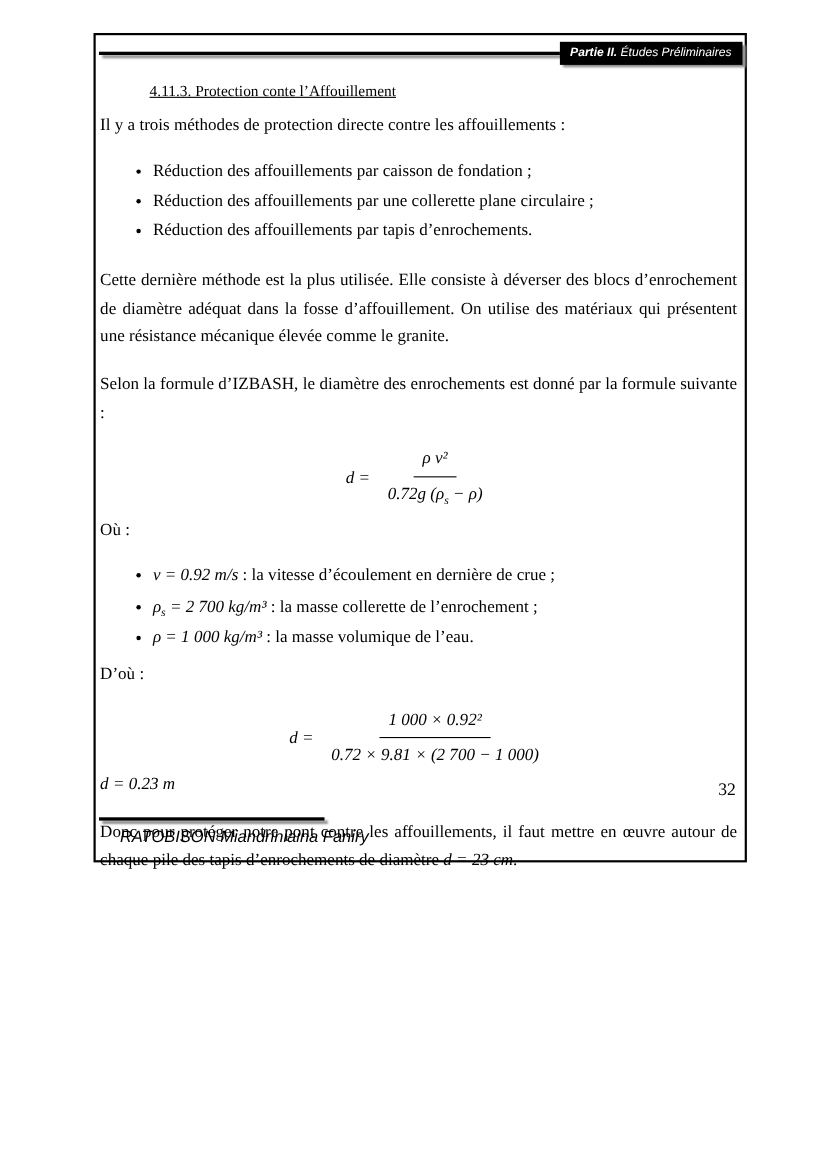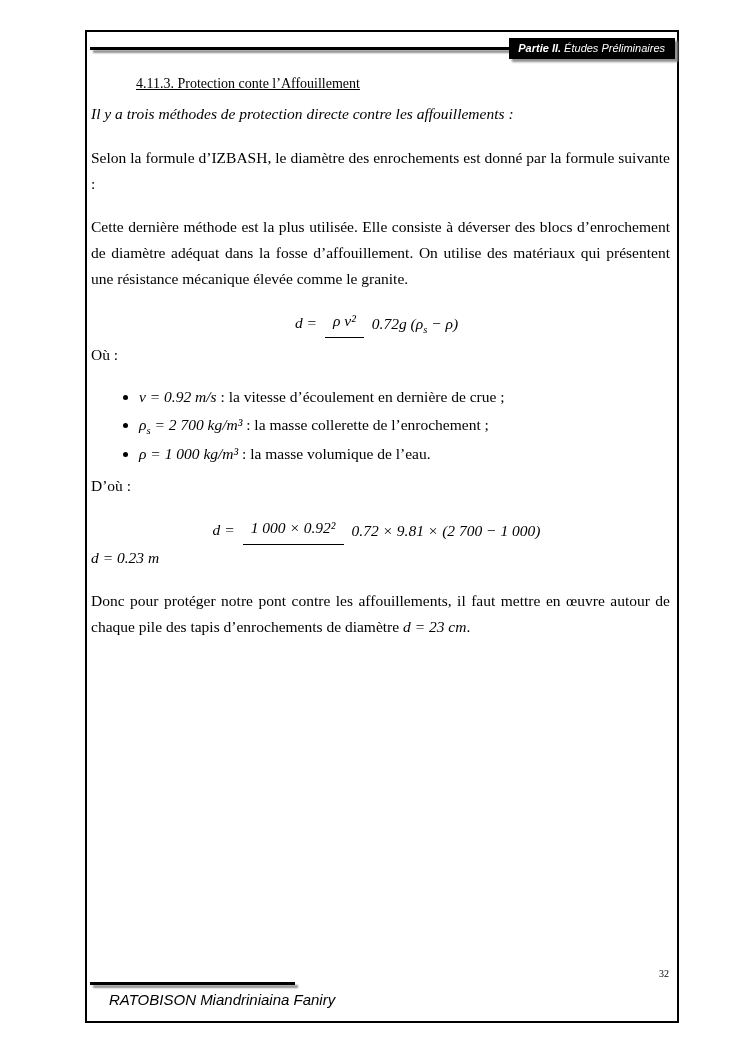--- a/index.html
+++ b/index.html
@@ -8,21 +8,21 @@
     width:745px; height:1053px;
     font-family:"Liberation Serif", serif;
     color:#000;
   }
   .page {
     position:relative; width:745px; height:1053px;
     background:#fff; overflow:hidden;
   }
   .border-box {
     position:absolute; left:85px; top:30px;
-    width:594px; height:993px;
+    width:594px; height:754px;
     border:2px solid #000;
     background:#fff;
   }
   
   .header {
     position:absolute; top:5px; left:3px; right:2px; height:22px;
     display:flex; align-items:center;
   }
   .header-rule {
     flex:1; height:3px; background:#000;
@@ -39,39 +39,39 @@
   
   .content {
     position:absolute; top:38px; left:4px; right:7px;
     font-size:15.5px; line-height:1.66; text-align:justify;
   }
   .heading {
     font-size:14px; font-weight:normal;
     text-decoration:underline;
     margin:2px 0 0 45px; text-align:left;
   }
-  .intro { margin-top:6px;font-style:italic; }
+  .intro { margin-top:6px; }
   ul.doc-list { margin:16px 0 0 0; padding-left:48px; list-style:disc; text-align:left; }
   ul.doc-list li { line-height:1.74; }
   .para { margin-top:18px; }
   .label-line { margin-top:4px; text-align:left; }
   .math { font-style:italic; }
   .formula {
     margin-top:16px;
     display:flex; justify-content:center; align-items:center; gap:8px;
     font-style:italic; text-align:center;
   }
-  .frac { display:inline-flex; flex-direction:row; align-items:center; }
+  .frac { display:inline-flex; flex-direction:column; align-items:center; }
   .frac .num { padding:0 8px 3px; border-bottom:1.5px solid #000; }
   .frac .den { padding:3px 8px 0; }
   .formula-result { margin-top:0; font-style:italic; }
   sub { font-size:0.68em; }
   
   .page-number {
-    position:absolute; right:8px; bottom:42px; font-size:10px;
+    position:absolute; right:8px; bottom:54px; font-size:16px;
   }
   .footer-rule {
     position:absolute; left:3px; bottom:36px;
     width:205px; height:3px; background:#000;
     box-shadow:3px 3px 2px #8f8f8f;
   }
   .footer-author {
     position:absolute; left:22px; bottom:13px;
     font-family:"Liberation Sans", sans-serif;
     font-style:italic; font-size:15px;
@@ -89,24 +89,29 @@
         <span class="bold">Partie II.</span><span> Études Préliminaires</span>
       </div>
     </div>
 
     <div class="content">
 
       <h3 class="heading">4.11.3. Protection conte l’Affouillement</h3>
 
       <p class="intro">Il y a trois méthodes de protection directe contre les affouillements :</p>
 
+      <ul class="doc-list">
+        <li>Réduction des affouillements par caisson de fondation ;</li>
+        <li>Réduction des affouillements par une collerette plane circulaire ;</li>
+        <li>Réduction des affouillements par tapis d’enrochements.</li>
+      </ul>
+
+      <p class="para">Cette dernière méthode est la plus utilisée. Elle consiste à déverser des blocs d’enrochement de diamètre adéquat dans la fosse d’affouillement. On utilise des matériaux qui présentent une résistance mécanique élevée comme le granite.</p>
 
       <p class="para">Selon la formule d’IZBASH, le diamètre des enrochements est donné par la formule suivante :</p>
-
-      <p class="para">Cette dernière méthode est la plus utilisée. Elle consiste à déverser des blocs d’enrochement de diamètre adéquat dans la fosse d’affouillement. On utilise des matériaux qui présentent une résistance mécanique élevée comme le granite.</p>
 
       <div class="formula">
         <span>d =</span>
         <span class="frac">
           <span class="num">ρ v²</span>
           <span class="den"><span>0.72g (ρ</span><sub>s</sub><span> − ρ)</span></span>
         </span>
       </div>
 
       <p class="label-line">Où :</p>

